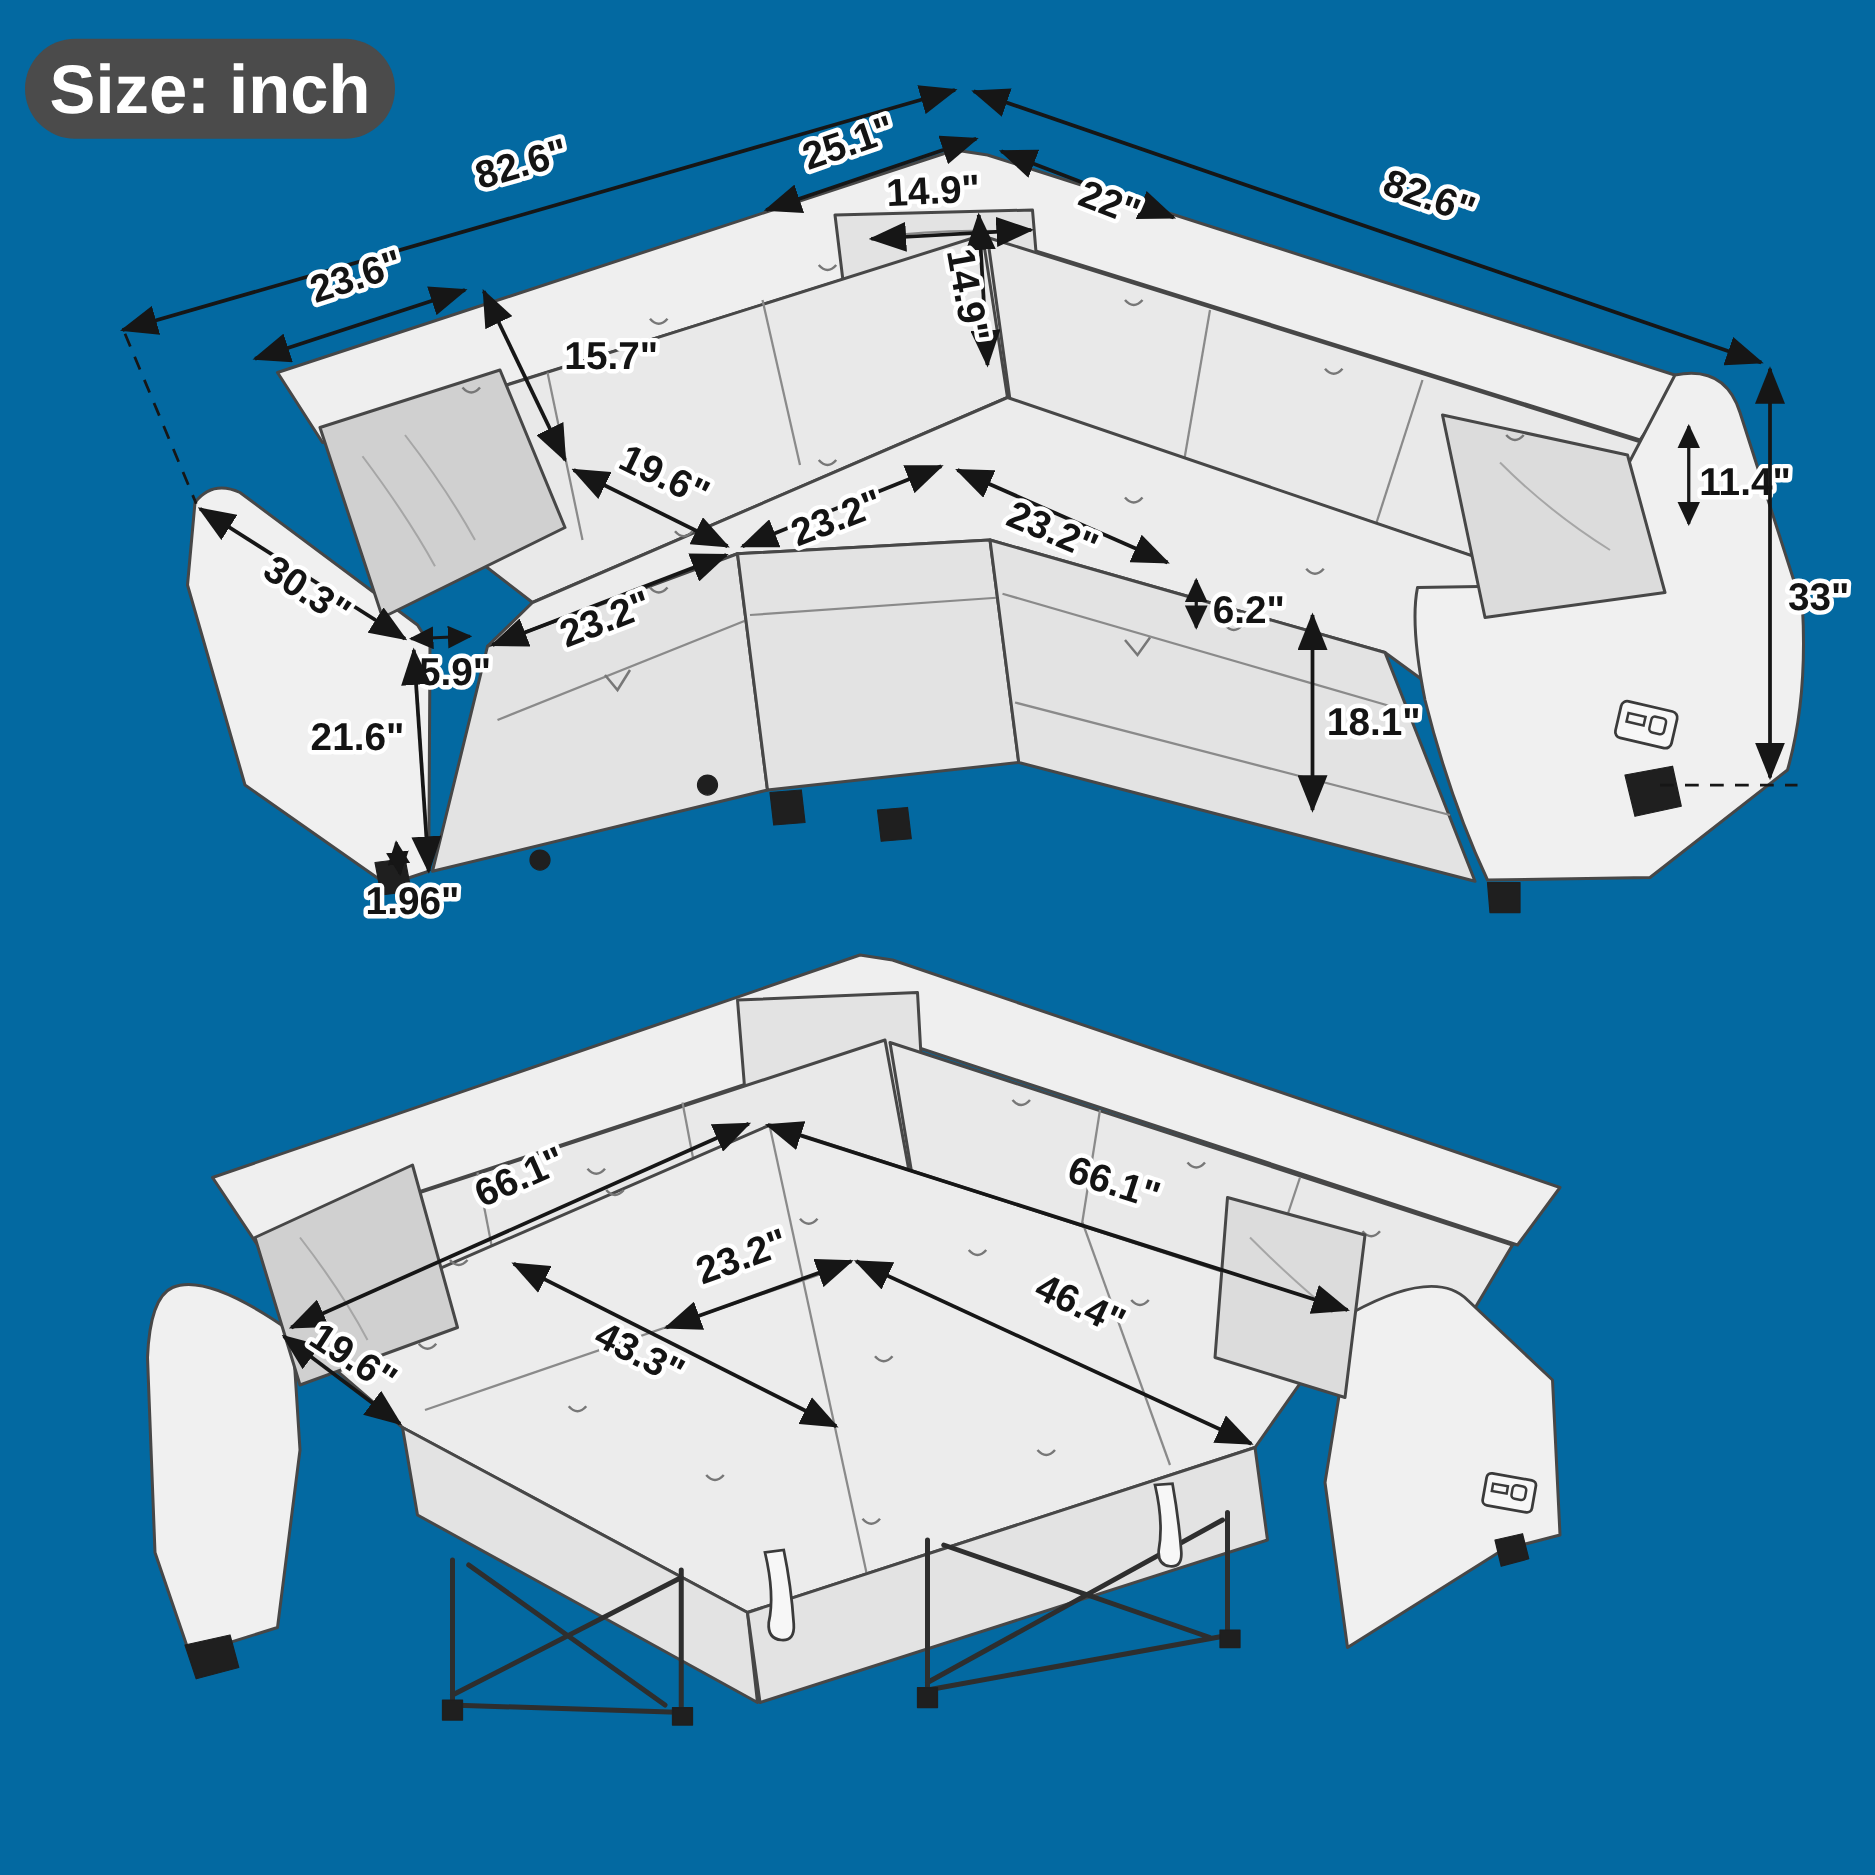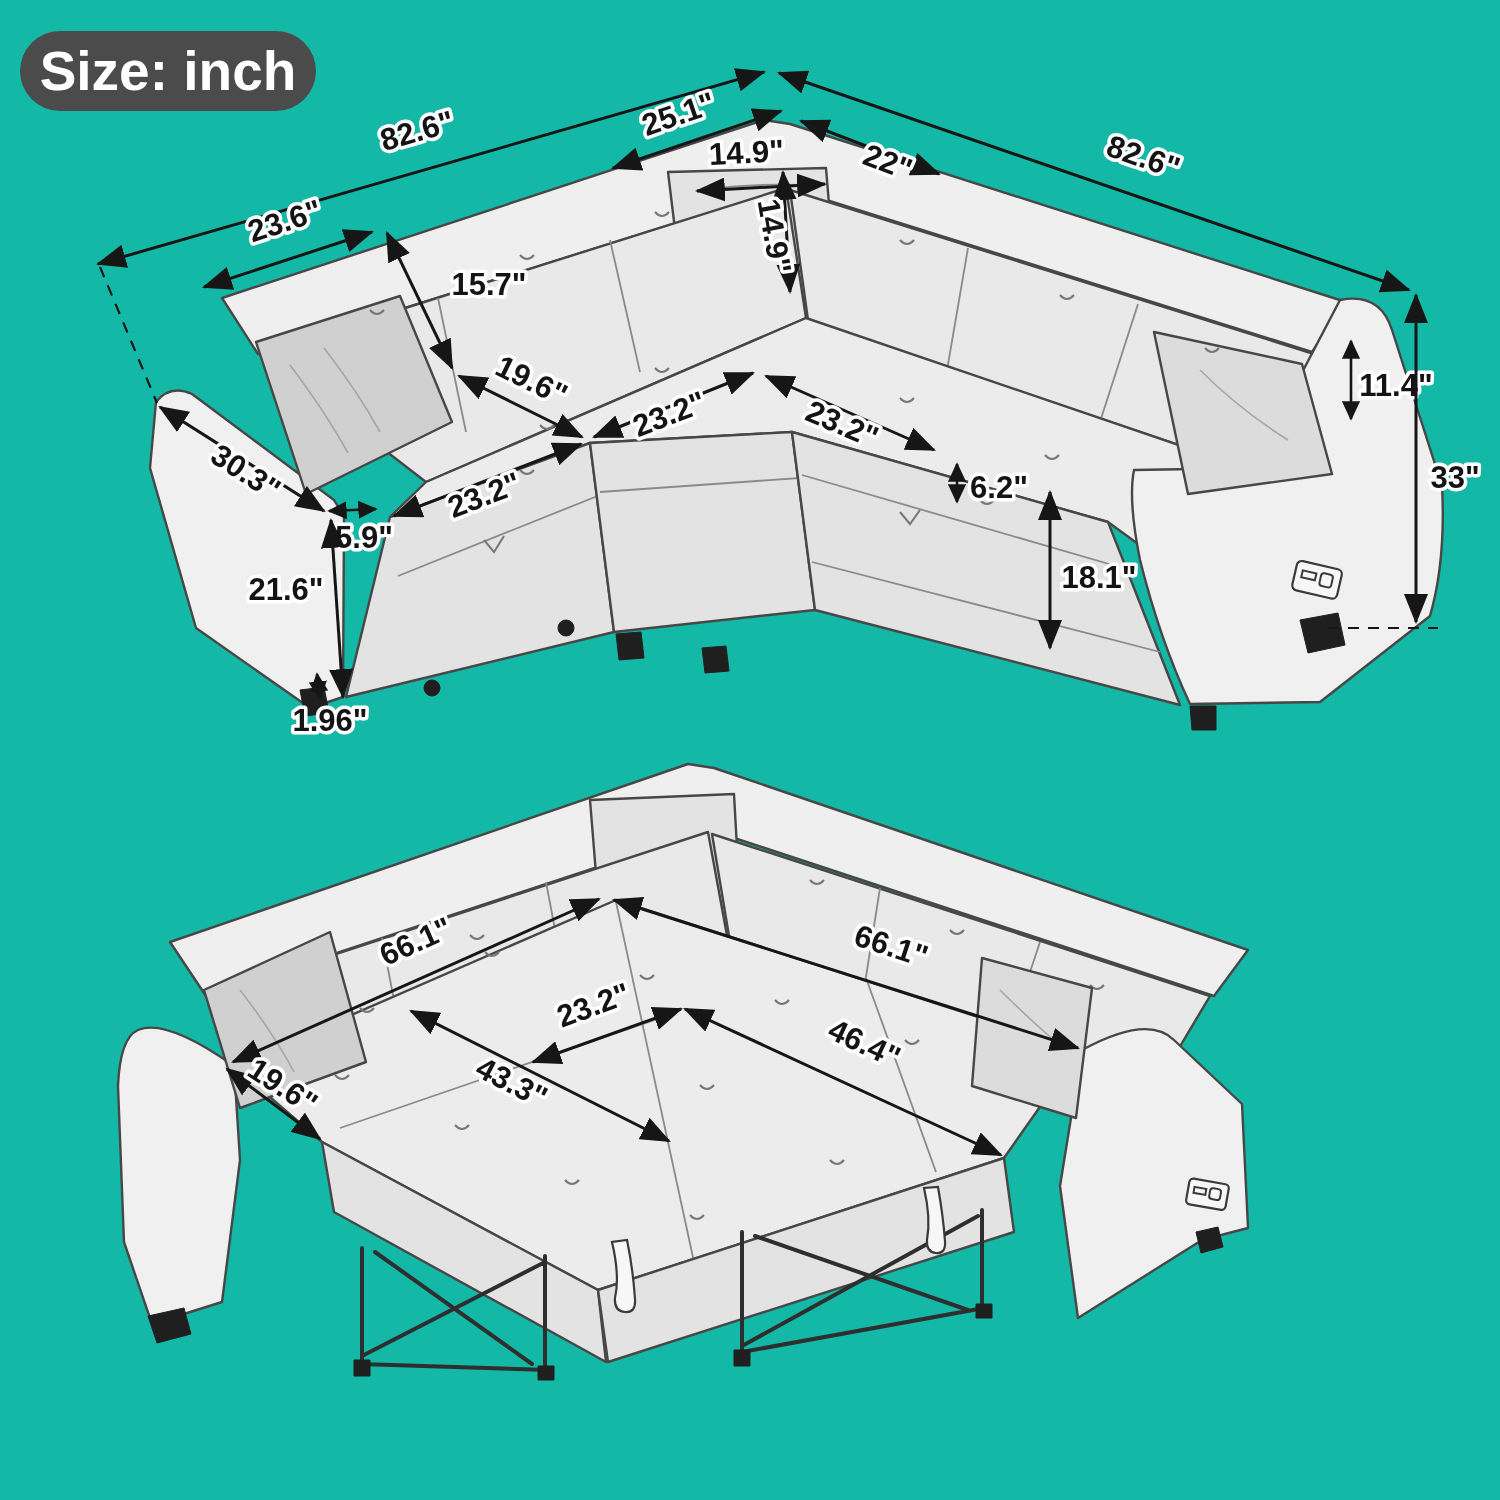--- a/index.html
+++ b/index.html
@@ -1,16 +1,16 @@
 <!DOCTYPE html>
 <html><head>
 <meta charset="utf-8">
 <style>
   html,body{margin:0;padding:0;background:#ffffff;}
-  .stage{position:relative;width:1500px;height:1500px;background:#14b8a6;overflow:hidden;}
+  .stage{position:relative;width:1500px;height:1500px;background:#0369a1;overflow:hidden;}
   svg{display:block;width:1500px;height:1500px;}
   
   .outline{stroke:#474747;stroke-width:2.4;stroke-linejoin:round;stroke-linecap:round;}
   .fabric1{fill:#efefef;}
   .fabric2{fill:#e9e9e9;}
   .fabric3{fill:#ececec;}
   .fabric4{fill:#e3e3e3;}
   .fabric5{fill:#f0f0f0;}
   .pillow-dark{fill:#d0d0d0;}
   .pillow-mid{fill:#dcdcdc;}

